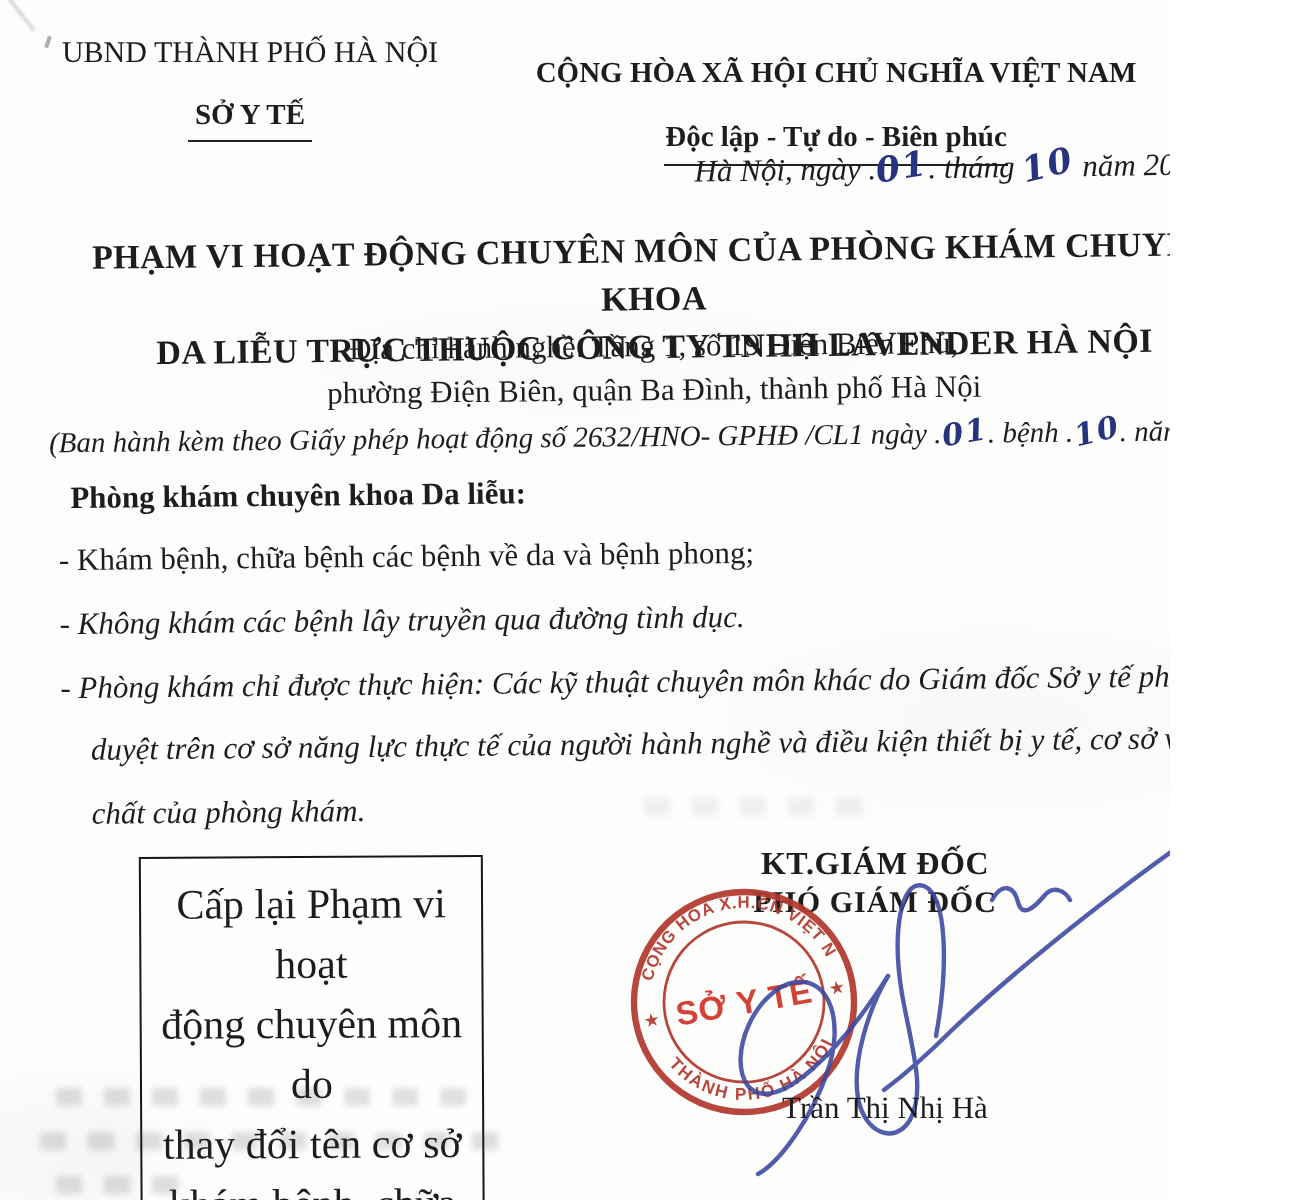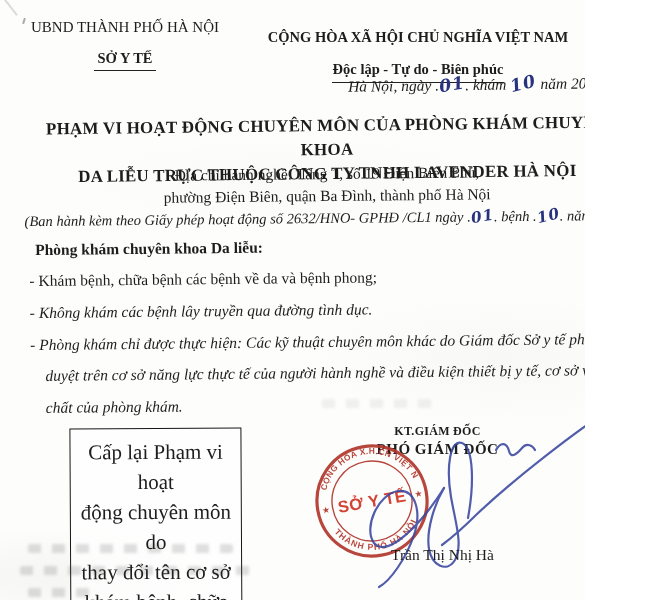--- a/index.html
+++ b/index.html
@@ -42,21 +42,21 @@
   .sec-head{font-size:15.5px;font-weight:bold;margin:0 0 6px 6px;}
   .bullet{font-size:15.5px;line-height:2.05;padding-left:15px;text-indent:-15px;margin:0;}
 
   .note-box{
     left:70px;top:428px;width:156px;border:1.6px solid #161616;
     padding:8px 7px 9px;text-align:center;font-size:21px;line-height:1.43;
     white-space:pre-line;transform:rotate(-0.3deg);background:rgba(255,255,255,0.6);
   }
 
   .sig-titles{left:340px;top:424px;width:195px;text-align:center;z-index:2;}
-  .sig-t1{font-size:12px;font-weight:bold;letter-spacing:0.3px;}
+  .sig-t1{font-size:16px;font-weight:bold;letter-spacing:0.3px;}
   .sig-t2{font-size:15px;font-weight:bold;letter-spacing:0.5px;margin-top:2px;}
   .signer-name{left:345px;top:546px;width:195px;text-align:center;font-size:15.5px;font-weight:normal;z-index:5;}
 
   .stamp{left:312px;top:441px;width:120px;height:120px;transform:rotate(-10deg);opacity:0.93;z-index:3;}
   .signature{left:318px;top:393px;width:336px;height:207px;z-index:4;}
 
   
   .bleed{position:absolute;height:9px;border-radius:2px;opacity:0.32;filter:blur(1.6px);
     background:repeating-linear-gradient(90deg, rgba(60,60,60,0.5) 0 13px, transparent 13px 24px);}
   .bleed.b1{left:28px;top:544px;width:205px;}
@@ -78,21 +78,21 @@
     <div class="l1">UBND THÀNH PHỐ HÀ NỘI</div>
     <div class="l2 b"><span class="u">SỞ Y TẾ</span></div>
   </div>
 
   <div class="abs ctr hdr-right">
     <div class="b">CỘNG HÒA XÃ HỘI CHỦ NGHĨA VIỆT NAM</div>
     <div class="b"><span class="u">Độc lập - Tự do - Biên phúc</span></div>
   </div>
 
   <div class="abs date-line">
-    <span>Hà Nội, ngày .</span><span class="hand">01</span><span>. khám </span><span class="hand m">10</span><span> năm 2020</span>
+    <span>Hà Nội, ngày .</span><span class="hand">01</span><span>. tháng </span><span class="hand m">10</span><span> năm 2020</span>
   </div>
 
   <div class="abs ctr title">
     <div>PHẠM VI HOẠT ĐỘNG CHUYÊN MÔN CỦA PHÒNG KHÁM CHUYÊN KHOA</div>
     <div>DA LIỄU TRỰC THUỘC CÔNG TY TNHH  LAVENDER HÀ NỘI</div>
   </div>
 
   <div class="abs ctr address">
     <div>Địa chỉ hành nghề: Tầng 1, số 19 Điện Biên Phủ,</div>
     <div>phường Điện Biên, quận Ba Đình, thành phố Hà Nội</div>

